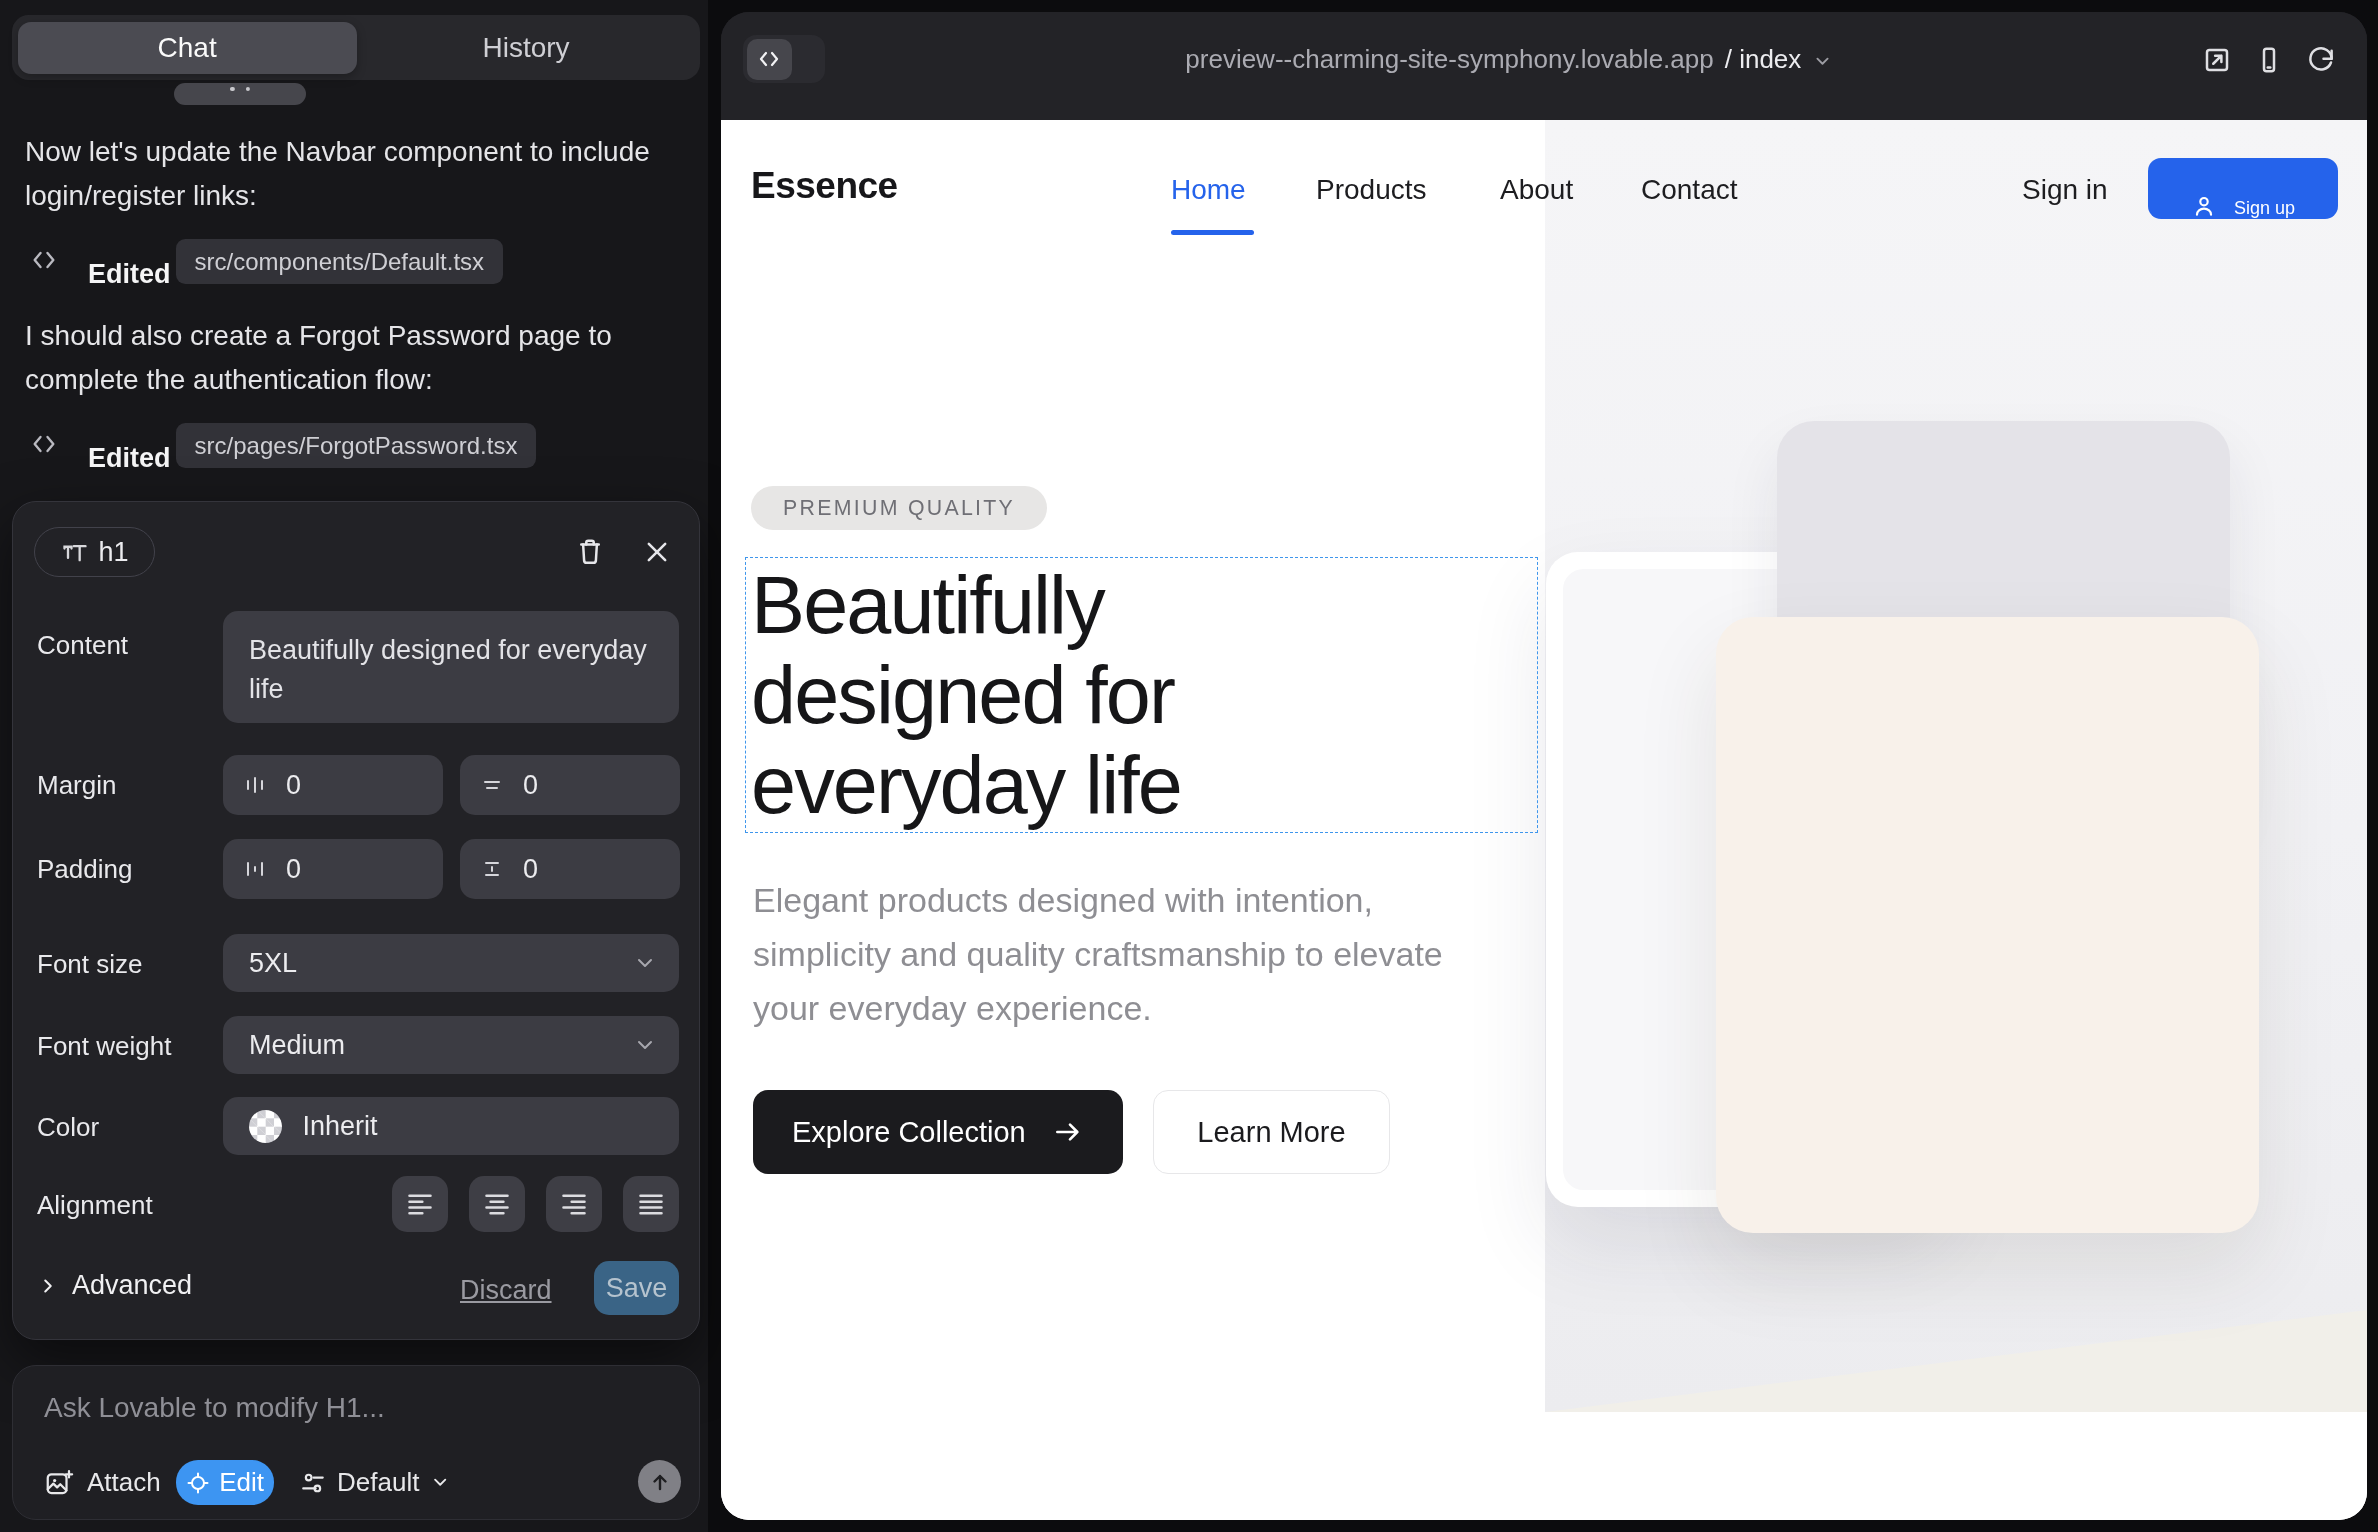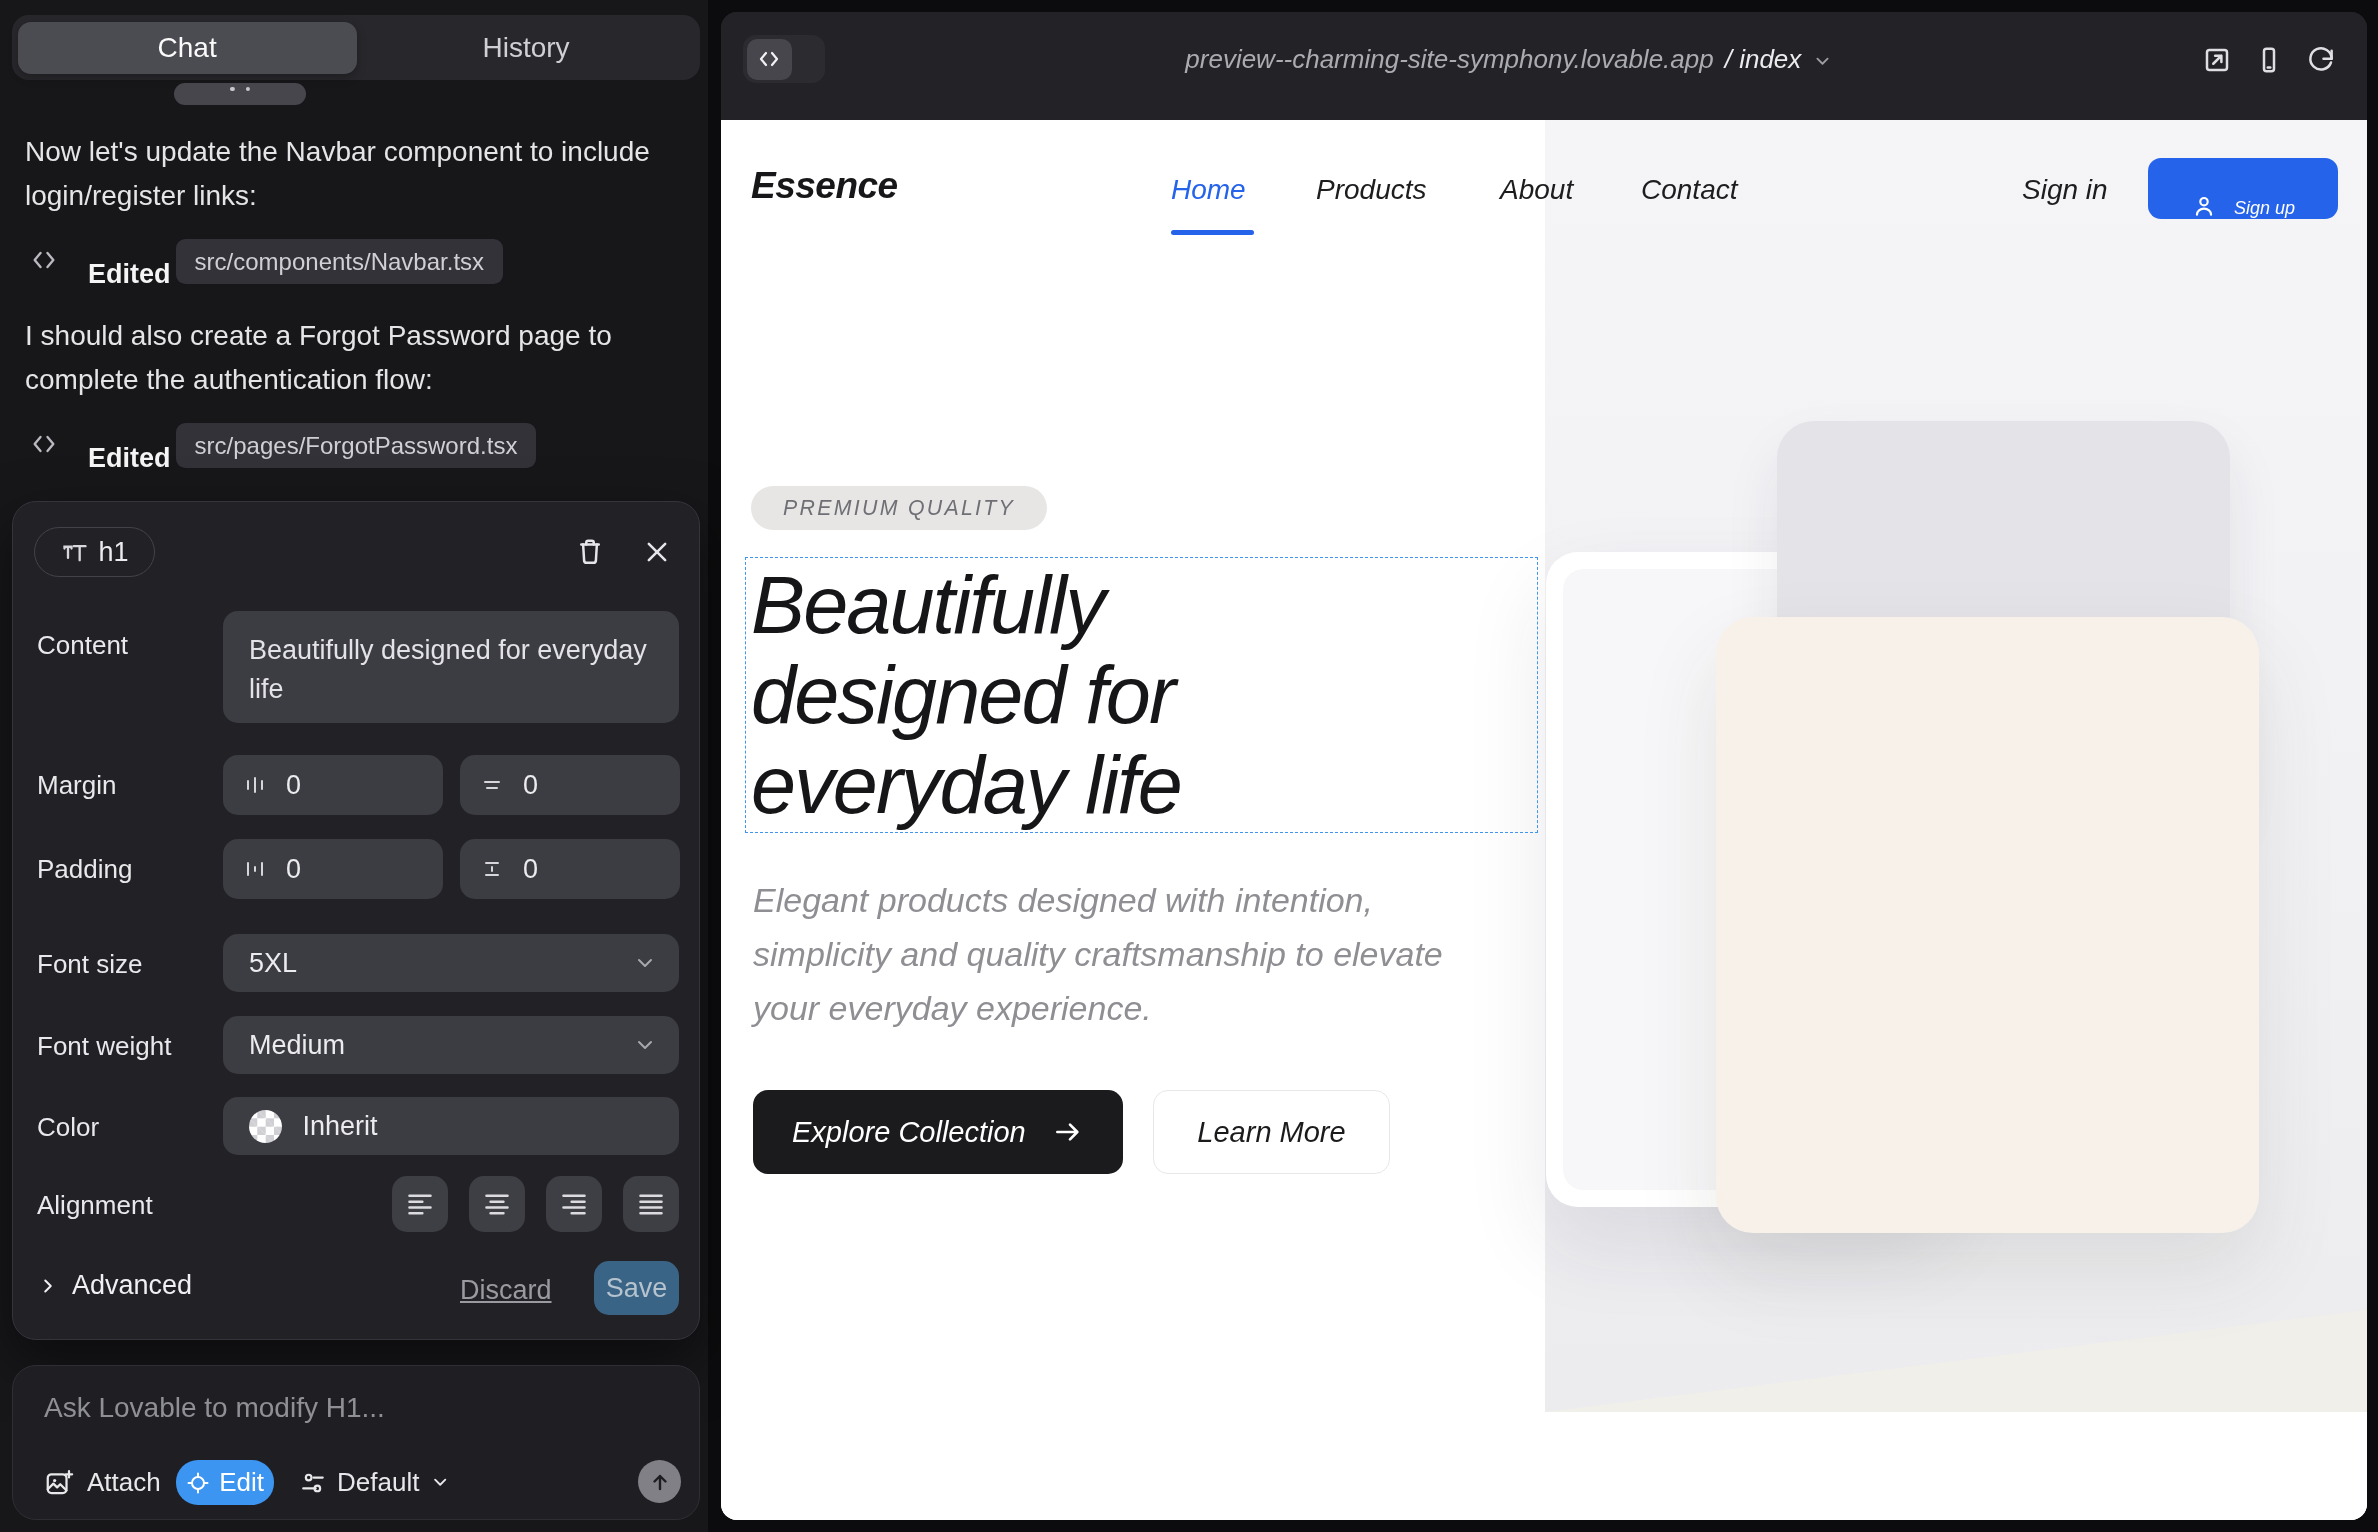--- a/index.html
+++ b/index.html
@@ -77,21 +77,21 @@
     background:#3D95F2; border-radius:22px; color:#FFFFFF; font-size:26px;
     display:flex; align-items:center; justify-content:center; gap:9.3px; }
   .mode { position:absolute; left:256px; top:0; height:45px; display:flex; align-items:center;
     gap:11px; color:#E8E8EA; font-size:26px; }
   .send-btn { position:absolute; right:2.8px; top:0; width:43px; height:43px; border-radius:50%;
     background:#80808六; background:#808086; color:#1E1E21;
     display:flex; align-items:center; justify-content:center; }
 
   
   #preview { position:absolute; left:721px; top:12px; width:1646px; height:1508px;
-    border-radius:16px; overflow:hidden; background:#232327;font-style:italic; }
+    border-radius:28px; overflow:hidden; background:#232327; }
   #topbar { position:absolute; left:0; top:0; width:1646px; height:94px; background:#232327; }
   .seg { position:absolute; left:22px; top:23px; width:82px; height:48px; background:#2B2B30;
     border-radius:13px; }
   .seg-left { position:absolute; left:3.7px; top:3.7px; width:45px; height:41px; background:#46464C;
     border-radius:10.2px; color:#F2F2F4; display:flex; align-items:center; justify-content:center; }
   .urlbar { position:absolute; left:788px; top:0; height:94px; transform:translateX(-50%);
     display:flex; align-items:center; gap:11px; white-space:nowrap; }
   .url-host { color:#ABABB2; font-size:26px; }
   .url-path { color:#ECECEF; font-size:26px; font-weight:500; }
   .urlbar .chev { color:#9C9CA3; margin-top:3.7px; }
@@ -160,21 +160,21 @@
 
   <div class="msg" style="top:130px">Now let's update the Navbar component to include login/register links:</div>
 
   <div class="edited-row" style="top:239px">
     <span class="code-ic">
       <svg width="28" height="28" viewBox="0 0 24 24" fill="none" stroke="currentColor" stroke-width="2" stroke-linecap="round" stroke-linejoin="round">
           <path d="M9 6 4 12l5 6M15 6l5 6-5 6"></path>
         </svg>
     </span>
     <span class="edited-label">Edited</span>
-    <span class="file-chip">src/components/Navbar.tsx</span>
+    <span class="file-chip">src/components/Default.tsx</span>
   </div>
 
   <div class="msg" style="top:314px">I should also create a Forgot Password page to complete the authentication flow:</div>
 
   <div class="edited-row" style="top:423px">
     <span class="code-ic">
       <svg width="28" height="28" viewBox="0 0 24 24" fill="none" stroke="currentColor" stroke-width="2" stroke-linecap="round" stroke-linejoin="round">
           <path d="M9 6 4 12l5 6M15 6l5 6-5 6"></path>
         </svg>
     </span>

